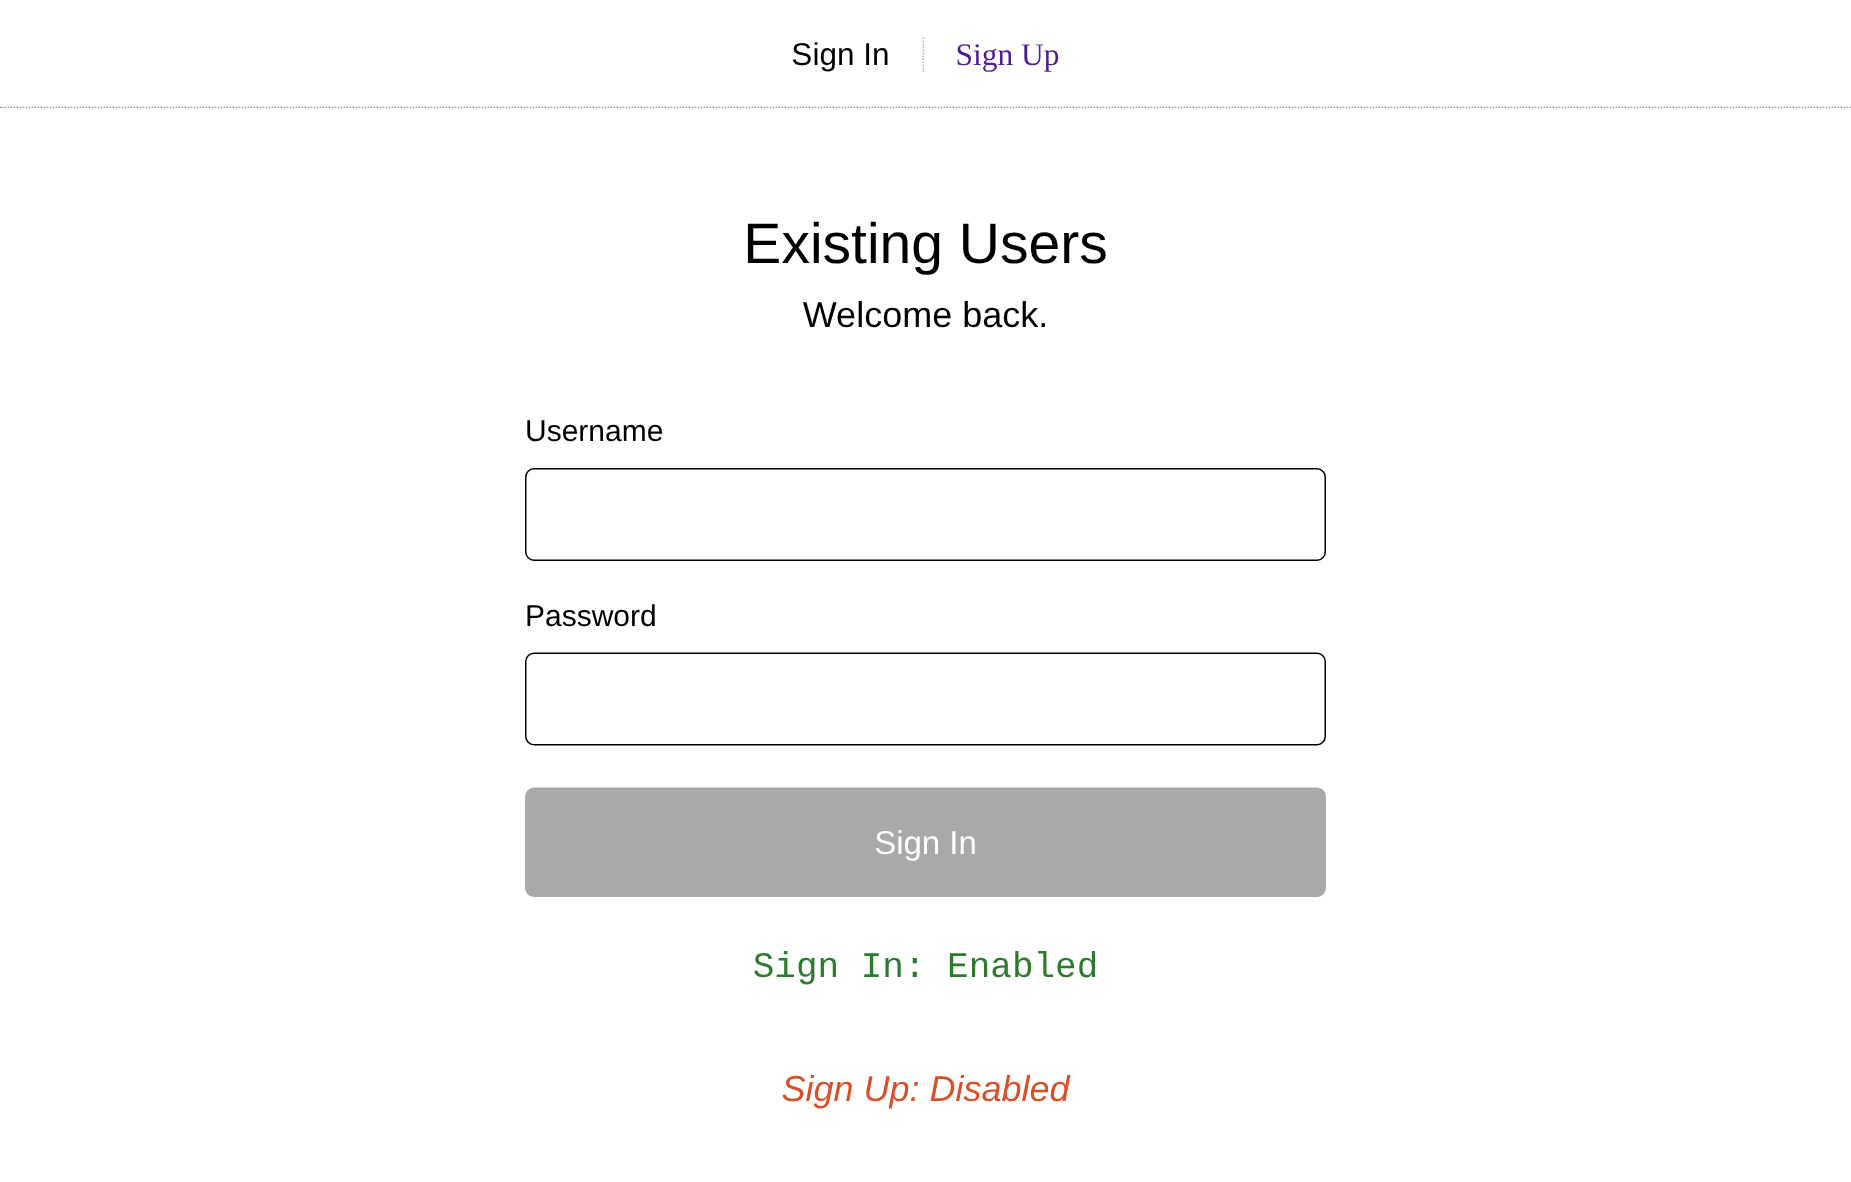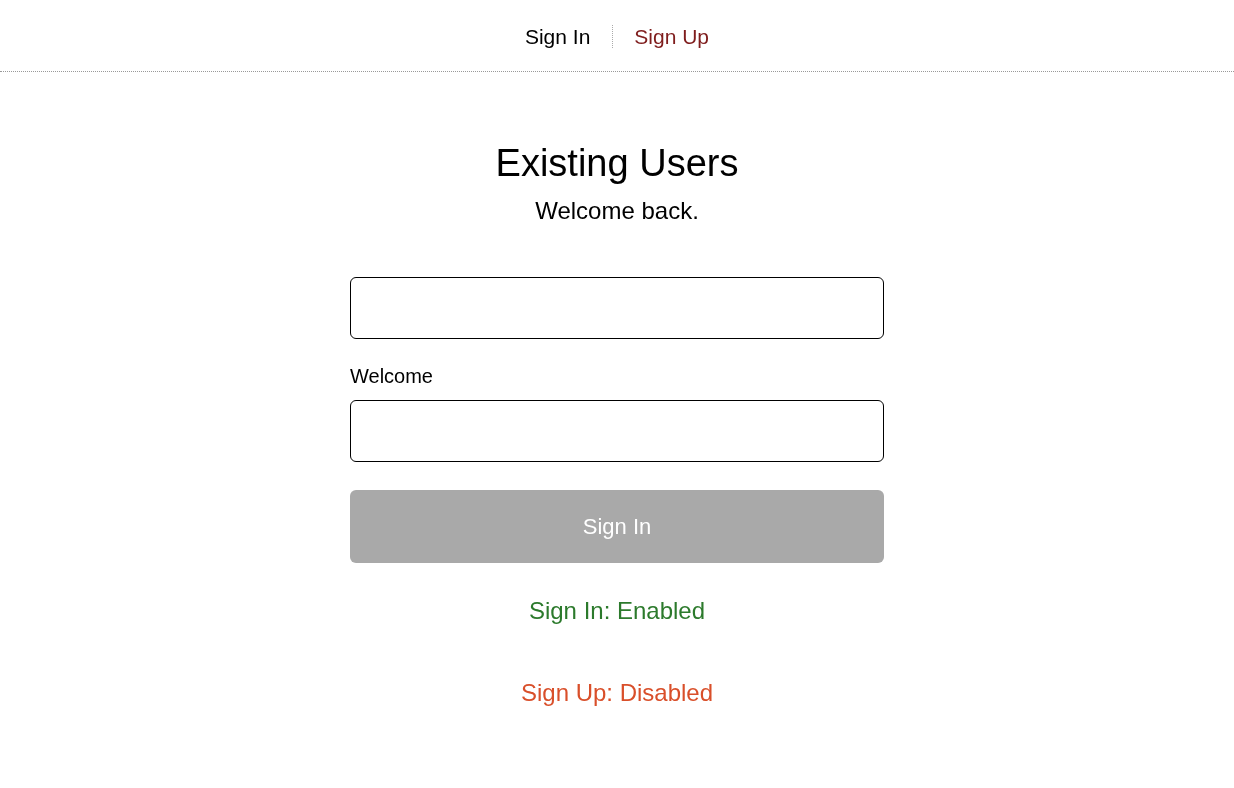--- a/index.html
+++ b/index.html
@@ -25,21 +25,22 @@
       padding: 0 22px;
       cursor: pointer;
       position: relative;
       line-height: 1.4;
     }
     .tab-active {
       color: #000;
       font-weight: 400;
     }
     .tab-inactive {
-      color: #7f1d1d;
+      color: #4c1d95;
+      font-family: Liberation Serif, serif;
     }
     .tab + .tab::before {
       content: "";
       position: absolute;
       left: 0;
       top: 3px;
       bottom: 3px;
       width: 0;
       border-left: 1px dotted #aaa;
     }
@@ -88,44 +89,47 @@
       border-radius: 6px;
       font-size: 22px;
       cursor: pointer;
       margin-top: 2px;
       margin-bottom: 34px;
     }
     .status-enabled {
       font-size: 24px;
       color: #2c7a2c;
       margin-bottom: 54px;
+      font-family: Liberation Mono, monospace;
     }
     .status-disabled {
       font-size: 24px;
       color: #d94f2a;
+      font-style: italic;
     }
   </style>
 </head>
 <body>
 
 <div class="tabs">
   <div class="tab tab-active">Sign In</div>
   <div class="tab tab-inactive">Sign Up</div>
 </div>
 
 <div class="container">
   <h1 class="heading">Existing Users</h1>
   <p class="subheading">Welcome back.</p>
 
   <div class="field-group">
+    <label class="field-label">Username</label>
     <input type="text" class="field-input" value="" style="">
   </div>
 
   <div class="field-group">
-    <label class="field-label">Welcome</label>
+    <label class="field-label">Password</label>
     <input type="password" class="field-input" value="" style="">
   </div>
 
   <button class="submit-button">Sign In</button>
 
   <div class="status-enabled">Sign In: Enabled</div>
   <div class="status-disabled">Sign Up: Disabled</div>
 </div>
 
 </body></html>

